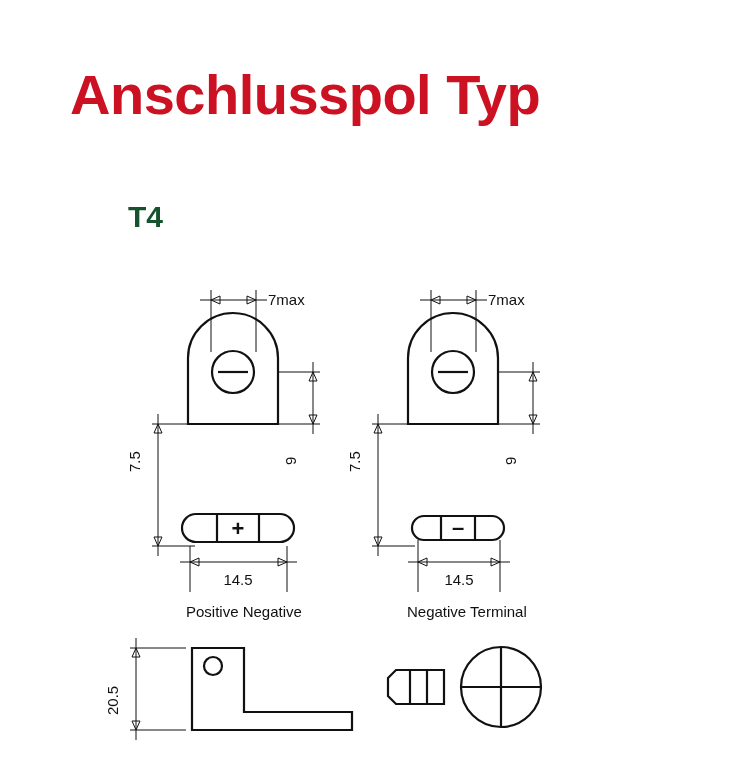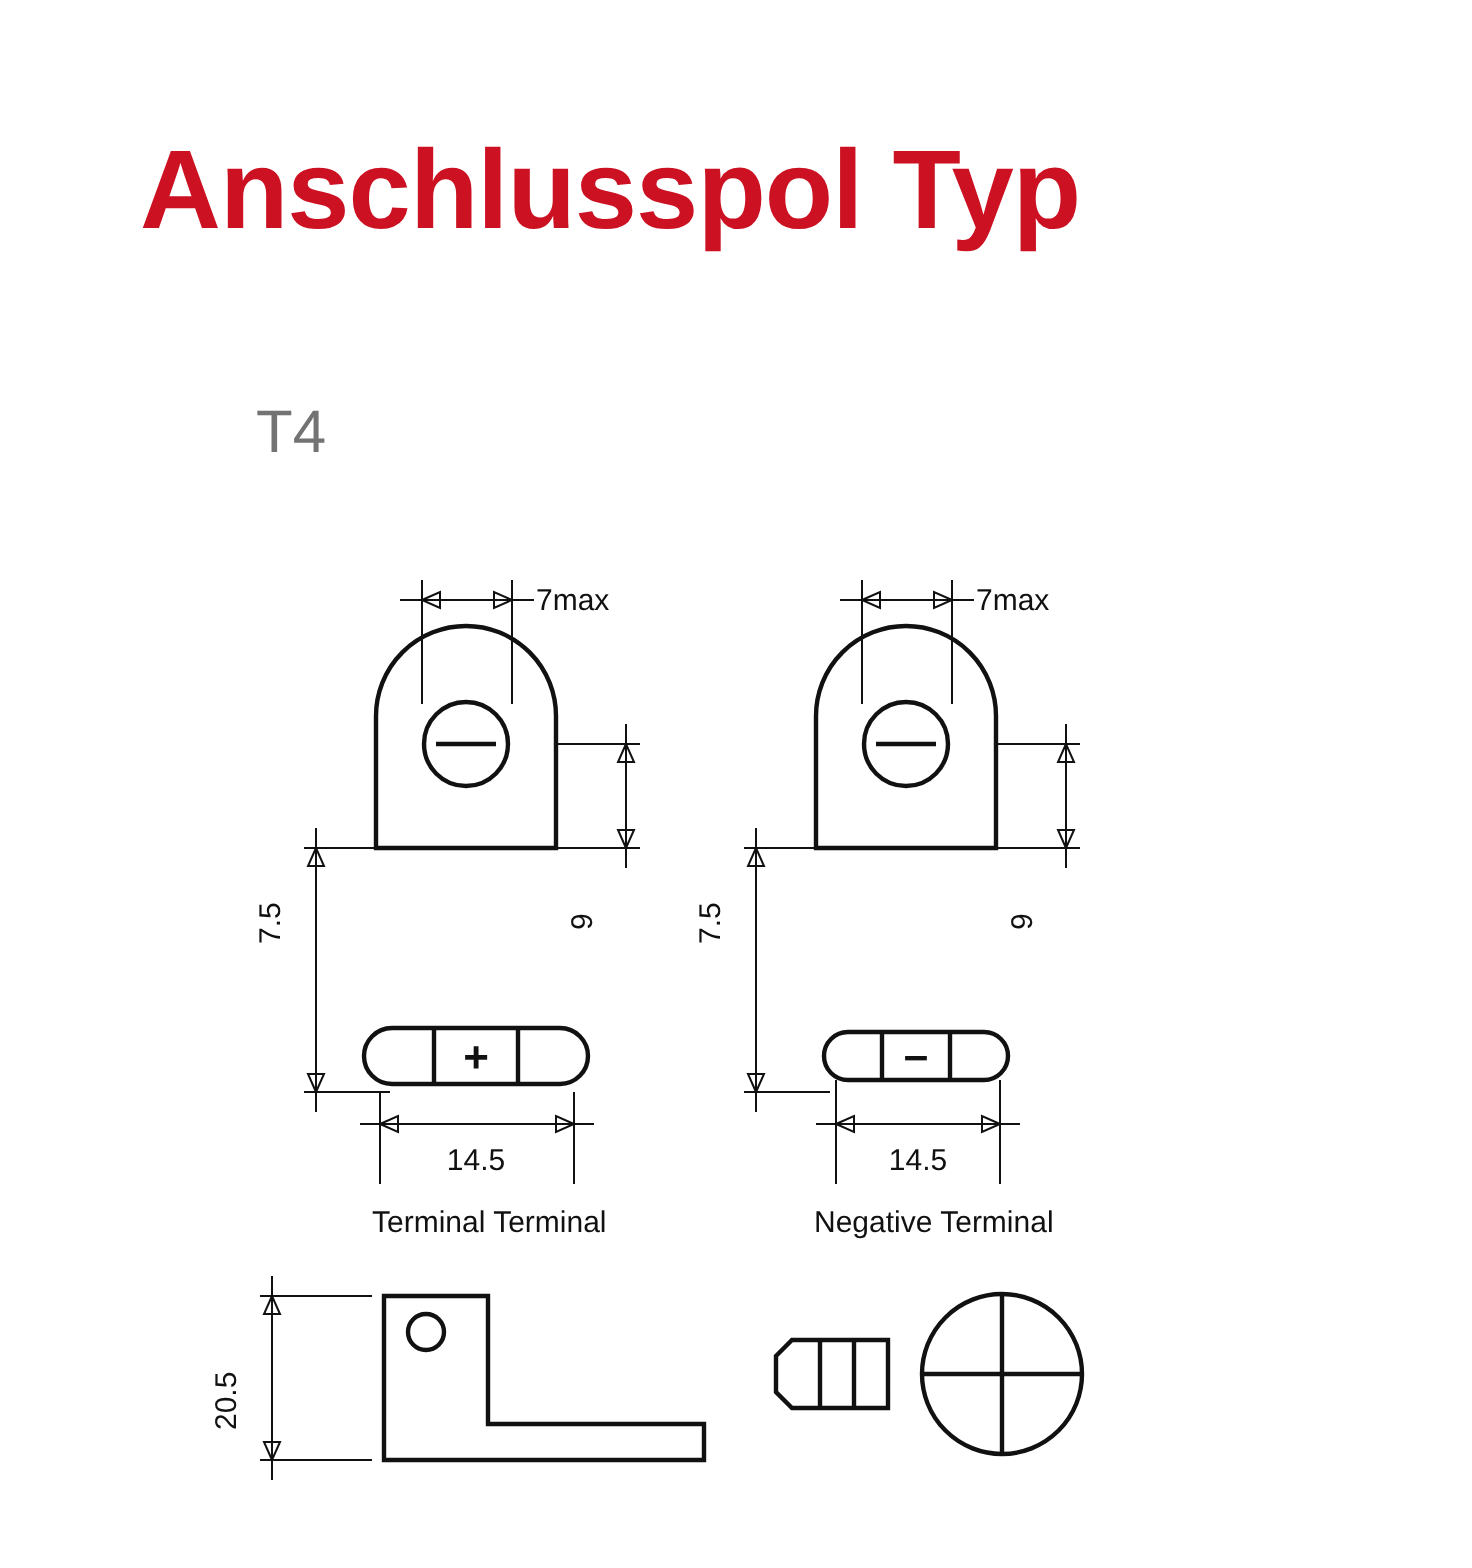--- a/index.html
+++ b/index.html
@@ -28,22 +28,22 @@
     font-weight: bold;
     color: #cc1122;
     letter-spacing: -0.5px;
     white-space: nowrap;
   }
   .subtitle {
     position: absolute;
     left: 128px;
     top: 200px;
     font-size: 30px;
-    font-weight: normal;
-    color: #737373;
+    font-weight: bold;
+    color: #14532d;
     white-space: nowrap;
   }
   .caption {
     position: absolute;
     font-size: 15px;
     color: #111111;
     white-space: nowrap;
   }
   #cap-pos { left: 186px; top: 603px; }
   #cap-neg { left: 407px; top: 603px; text-align: right; }
@@ -201,16 +201,16 @@
       <line class="line thick" x1="410" y1="670" x2="410" y2="704"></line>
       <line class="line thick" x1="427" y1="670" x2="427" y2="704"></line>
 
       <circle class="line thick" cx="501" cy="687" r="40"></circle>
       <line class="line thick" x1="461" y1="687" x2="541" y2="687"></line>
       <line class="line thick" x1="501" y1="647" x2="501" y2="727"></line>
     </g>
 
   </svg>
 
-  <div class="caption" id="cap-pos">Terminal Terminal</div>
+  <div class="caption" id="cap-pos">Positive Negative</div>
   <div class="caption" id="cap-neg">Negative Terminal</div>
 
 </div>
 
 </body></html>

